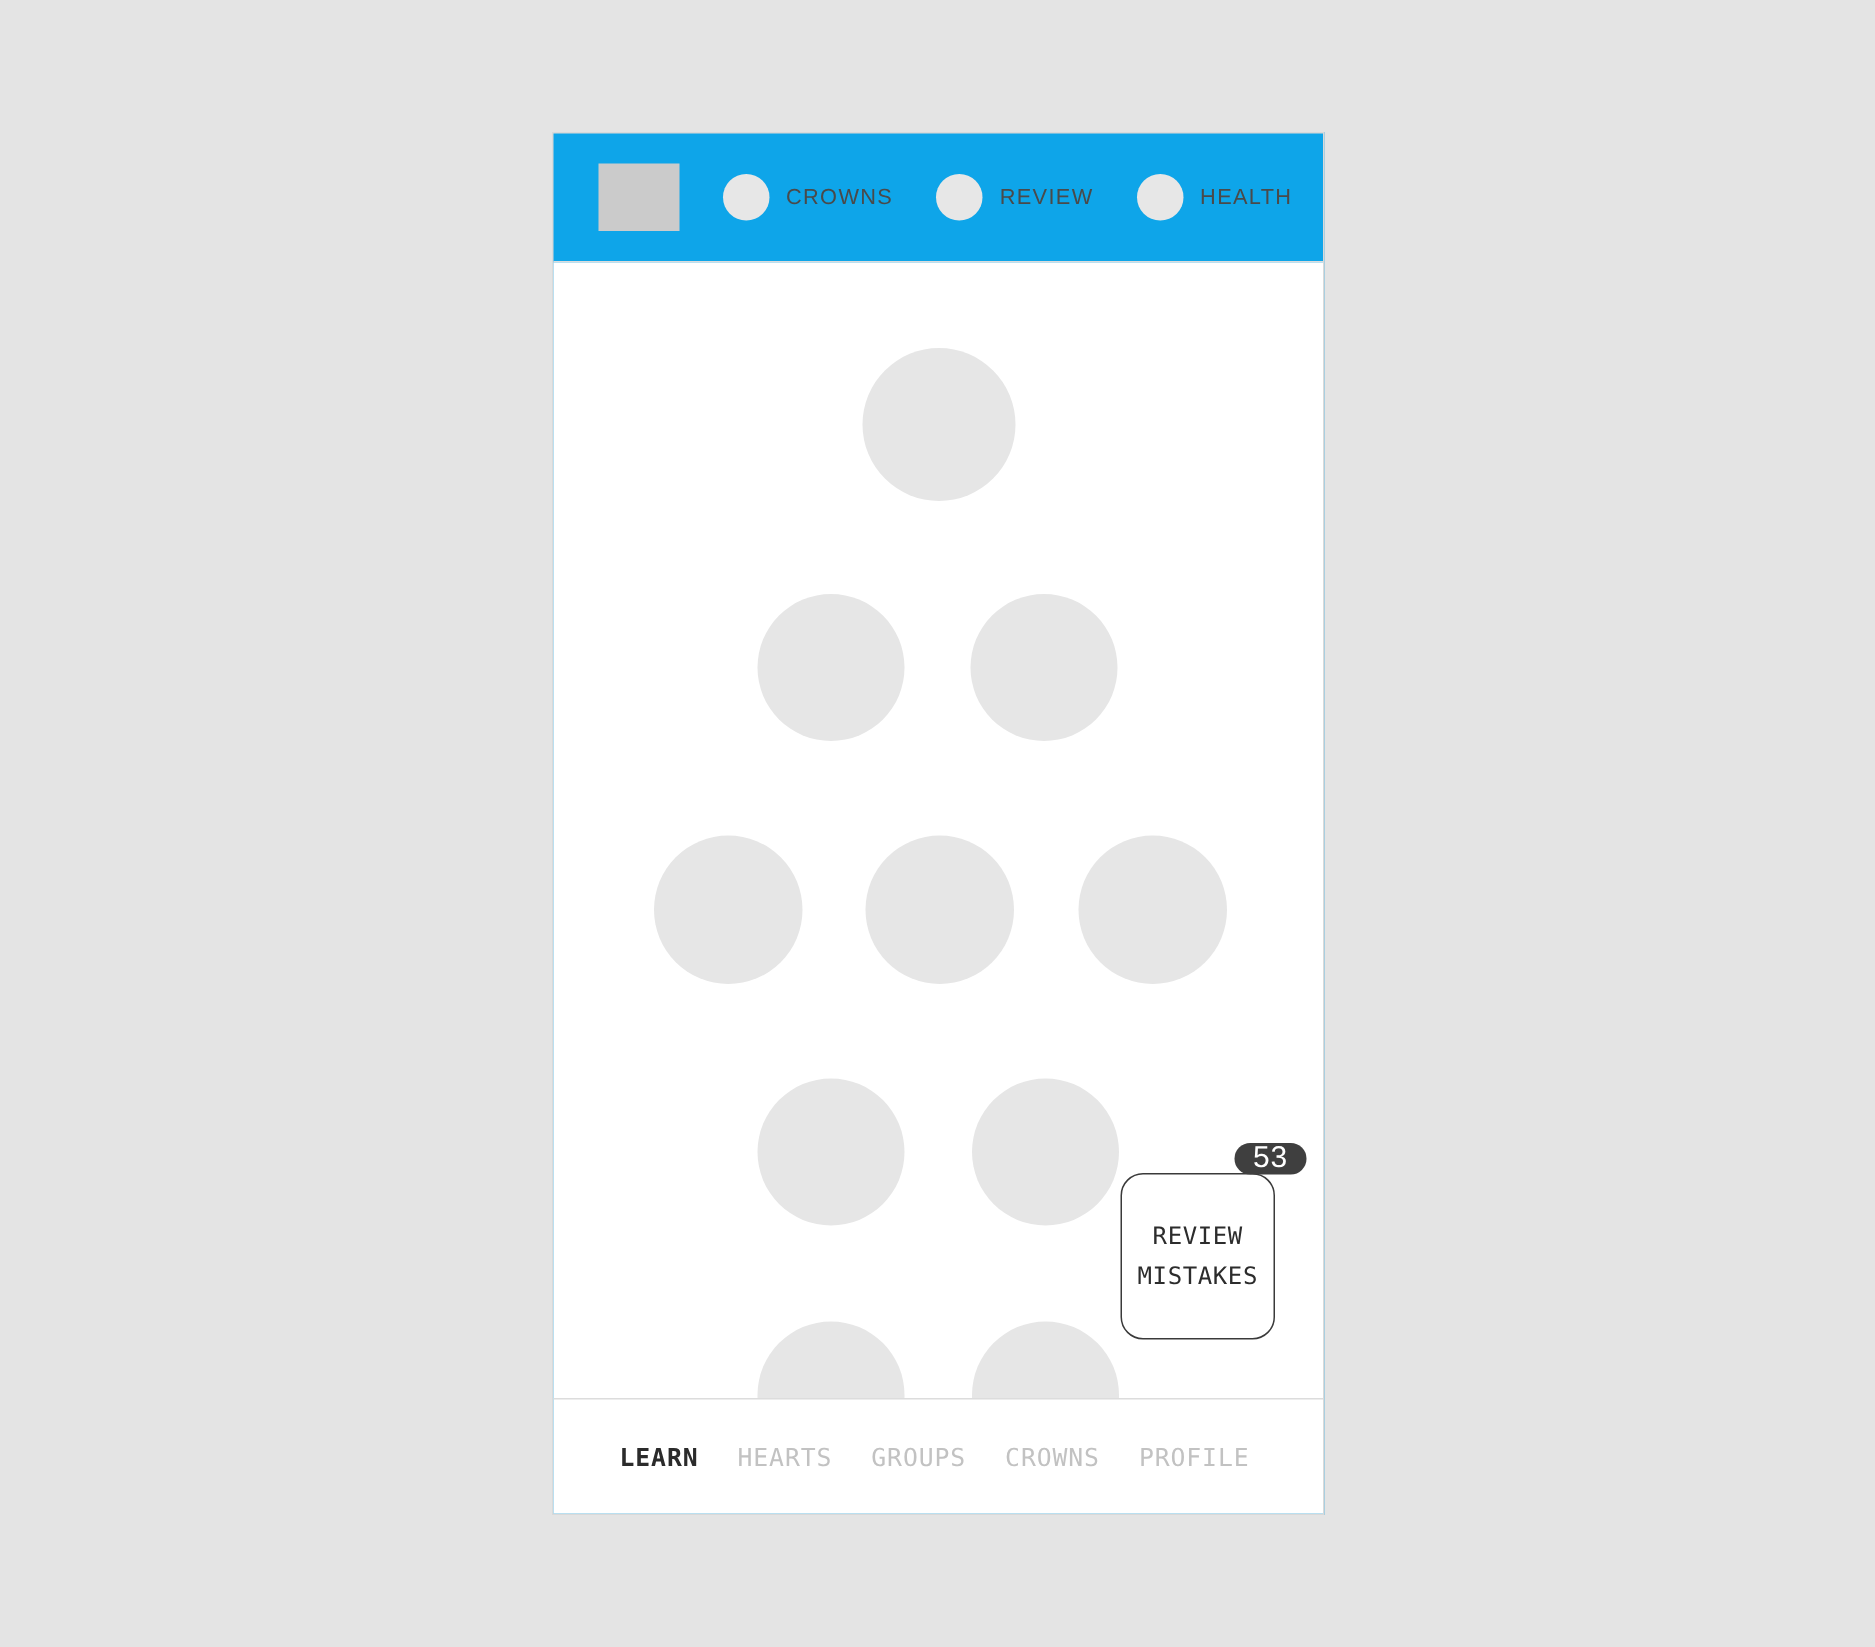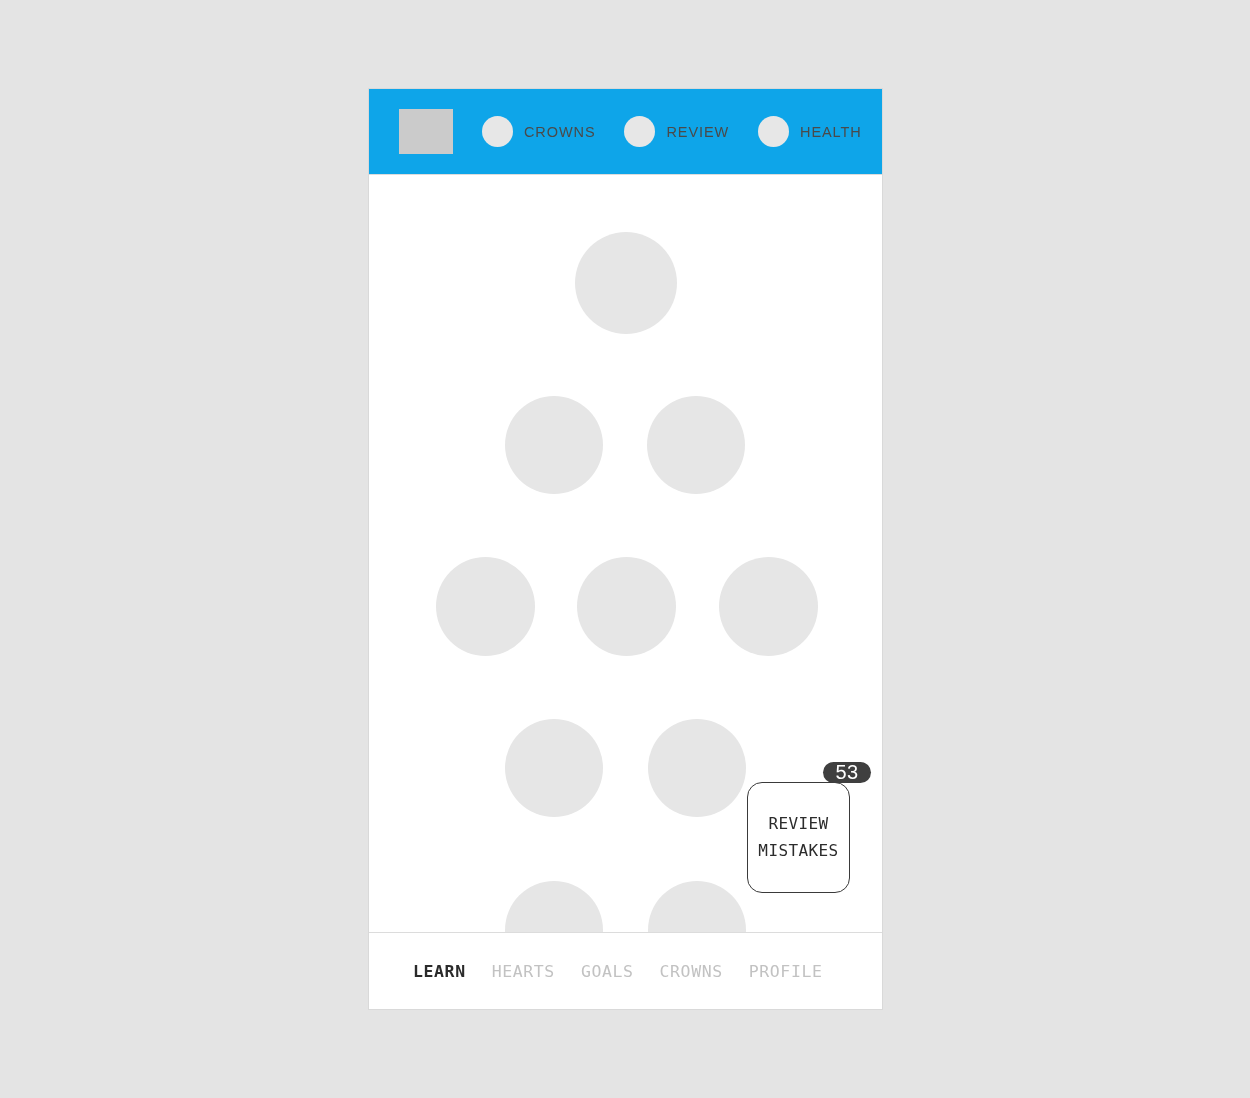--- a/index.html
+++ b/index.html
@@ -191,18 +191,18 @@
 
     <div id="review-badge" style="left: 454px; top: 587px;">
       <span>53</span>
     </div>
 
   </div>
 
   <div id="bottom-nav">
       <span class="nav-item active">LEARN</span>
       <span class="nav-item">HEARTS</span>
-      <span class="nav-item">GOALS</span>
+      <span class="nav-item">GROUPS</span>
       <span class="nav-item">CROWNS</span>
       <span class="nav-item">PROFILE</span>
     </div>
 
 </div>
 
 </body></html>

